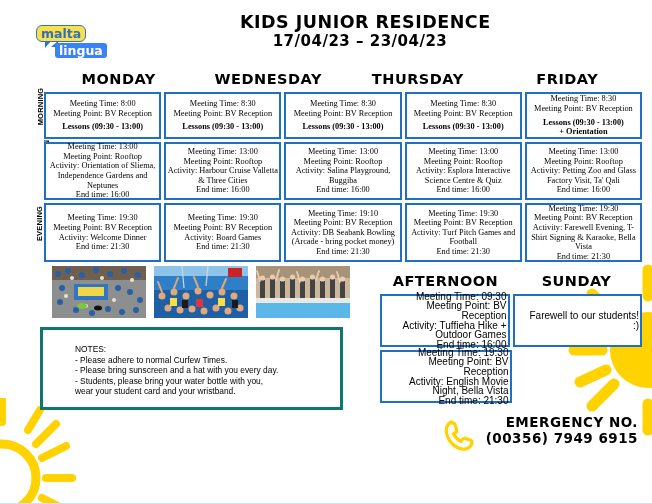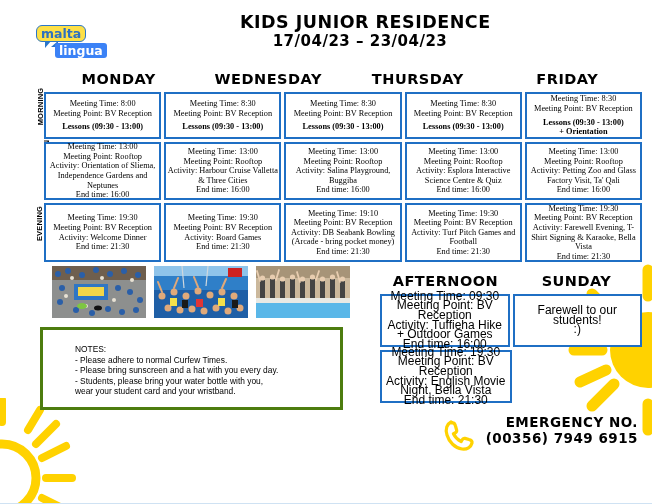--- a/index.html
+++ b/index.html
@@ -204,22 +204,22 @@
     position: absolute;
     left: 380px;
     top: 294px;
     width: 262px;
   }
   .weekend-row { display: flex; margin-bottom: 3px; }
   .weekend-cell {
     flex: 1 1 0;
     box-sizing: border-box;
     margin-right: 3px;
-    text-align: center;
-    font-size: 12px;
+    text-align: right;
+    font-size: 10px;
     line-height: 9.6px;
     padding: 3px 1px;
     border: 2.5px solid #1f6fc4;
     background: #ffffff;
     display: flex;
     flex-direction: column;
     justify-content: center;
     height: 53px;
   }
   .weekend-cell:last-child { margin-right: 0; }
@@ -244,21 +244,21 @@
     position: relative;
   }
 
   
   .notes {
     position: absolute;
     left: 40px;
     top: 327px;
     width: 303px;
     height: 83px;
-    border: 3px solid #4d7c0f;
+    border: 3px solid #0f766e;
     background: #ffffff;
     box-sizing: border-box;
   }
   .notes-inner {
     padding: 14px 0 0 32px;
     font-size: 8.4px;
     line-height: 10.5px;
   }
   .notes-title { margin-bottom: 0px; }
 

